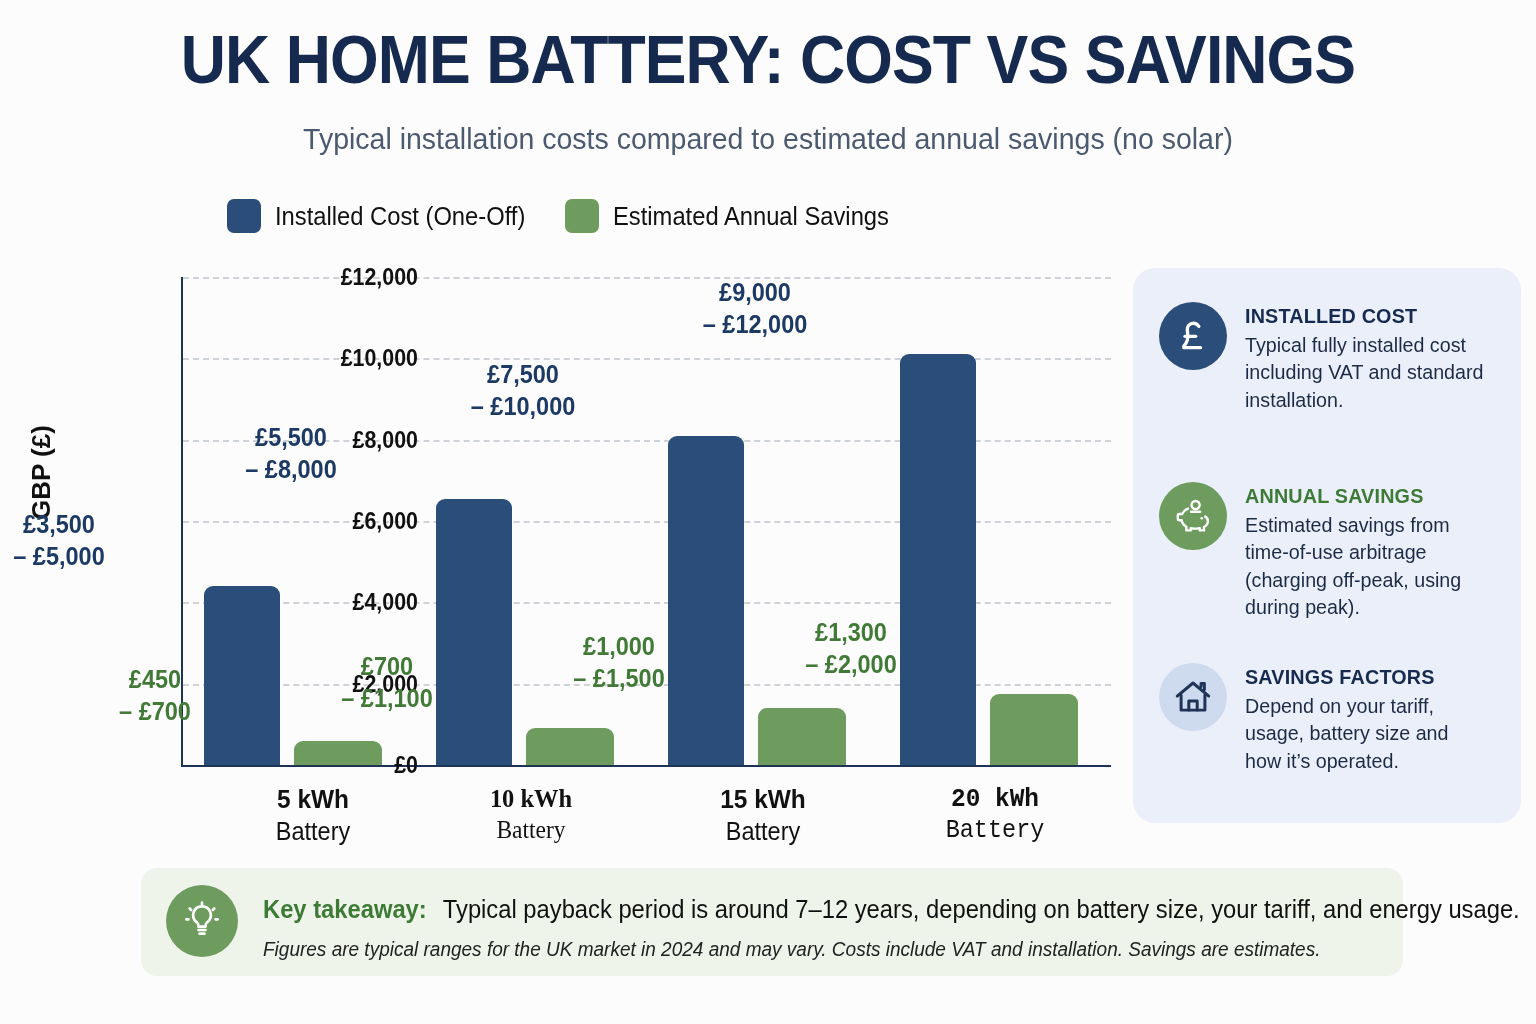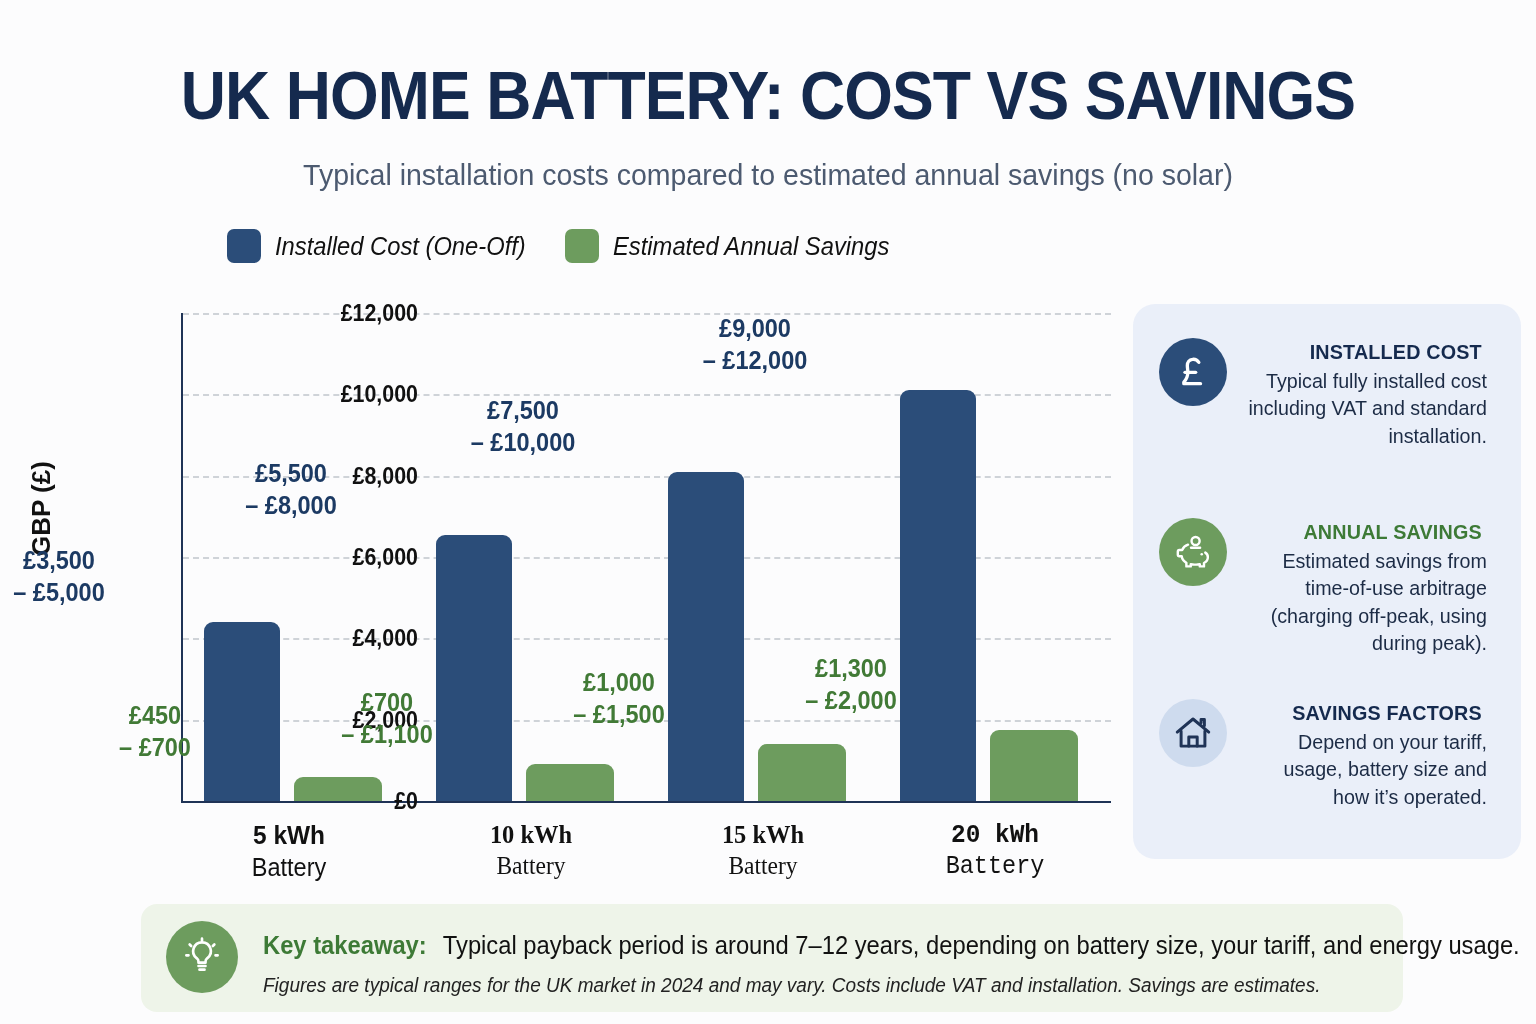--- a/index.html
+++ b/index.html
@@ -4,21 +4,21 @@
 <style>
   html,body{margin:0;padding:0;}
   body{
     width:1536px;height:1024px;
     background:#FCFCFD;
     font-family:"Liberation Sans",sans-serif;
     color:#1F3356;
     overflow:hidden;
     position:relative;
   }
-  .wrap{position:absolute;inset:0;margin-top:36px;}
+  .wrap{position:absolute;inset:0;}
 
   
   .title{
     position:absolute;left:0;top:24px;width:1536px;
     text-align:center;
     font-family:"Liberation Sans",sans-serif;
     font-weight:bold;
     font-size:68px;
     letter-spacing:-1px;
     color:#152A4E;
@@ -32,22 +32,22 @@
     text-align:center;
     font-size:30px;
     color:#4C5A70;
     transform:scaleX(0.95);
     transform-origin:center top;
     white-space:nowrap;
   }
 
   
   .legend{
-    position:absolute;top:193px;left:0;width:1130px;
-    display:flex;justify-content:center;align-items:center;gap:26px;font-style:italic;
+    position:absolute;top:199px;left:0;width:1130px;
+    display:flex;justify-content:center;align-items:center;gap:26px;
   }
   .legend-item{display:flex;align-items:center;gap:14px;}
   .swatch{width:34px;height:34px;border-radius:7px;}
   .legend-label{font-size:25px;color:#111;transform:scaleX(0.95);transform-origin:left center;white-space:nowrap;}
 
   
   .plot{
     position:absolute;
     left:183px;top:277px;width:928px;height:488px;
   }
@@ -86,21 +86,21 @@
     position:absolute;top:784px;text-align:center;
     white-space:nowrap;
   }
   .xcat .l1{font-size:26px;font-weight:bold;color:#111;display:block;transform:scaleX(0.94);}
   .xcat .l2{font-size:25px;color:#111;display:block;transform:scaleX(0.94);margin-top:2px;}
 
   
   .panel{
     position:absolute;left:1133px;top:268px;width:388px;height:555px;
     background:#EAEFF9;border-radius:22px;
-    padding:0;box-sizing:border-box;text-align:right;
+    padding:0;box-sizing:border-box;
   }
   .panel-item{position:absolute;left:26px;display:flex;gap:18px;width:338px;}
   .pi-icon{width:68px;height:68px;border-radius:50%;flex:0 0 68px;
     display:flex;align-items:center;justify-content:center;}
   .pi-body{padding-top:2px;}
   .pi-head{font-size:21px;font-weight:bold;letter-spacing:0.2px;transform:scaleX(0.94);transform-origin:left top;white-space:nowrap;}
   .pi-text{font-size:20.5px;line-height:1.33;color:#1C2B45;margin-top:3px;transform:scaleX(0.96);transform-origin:left top;}
 
   
   .takeaway{
@@ -218,33 +218,33 @@
 
 <div class="ytick" style="top: 765px;">£0</div>
     <div class="ytick" style="top: 683.667px;">£2,000</div>
     <div class="ytick" style="top: 602.333px;">£4,000</div>
     <div class="ytick" style="top: 521px;">£6,000</div>
     <div class="ytick" style="top: 439.667px;">£8,000</div>
     <div class="ytick" style="top: 358.333px;">£10,000</div>
     <div class="ytick" style="top: 277px;">£12,000</div>
     <div class="vlabel cost" style="left: -31px; width: 180px; top: 508.067px;"><span>£3,500</span><br><span>– £5,000</span></div>
     <div class="vlabel save" style="left: 65px; width: 180px; top: 662.6px;"><span>£450</span><br><span>– £700</span></div>
-    <div class="xcat" style="left: 173px; width: 232px;">
+    <div class="xcat" style="left: 197px; width: 232px;">
       <span class="l1">5 kWh</span>
       <span class="l2">Battery</span>
     </div>
     <div class="vlabel cost" style="left: 201px; width: 180px; top: 420.633px;"><span>£5,500</span><br><span>– £8,000</span></div>
     <div class="vlabel save" style="left: 297px; width: 180px; top: 650.4px;"><span>£700</span><br><span>– £1,100</span></div>
     <div class="xcat" style="left: 415px; width: 232px; font-family: Liberation Serif, serif;">
       <span class="l1">10 kWh</span>
       <span class="l2">Battery</span>
     </div>
     <div class="vlabel cost" style="left: 433px; width: 180px; top: 357.6px;"><span>£7,500</span><br><span>– £10,000</span></div>
     <div class="vlabel save" style="left: 529px; width: 180px; top: 630.067px;"><span>£1,000</span><br><span>– £1,500</span></div>
-    <div class="xcat" style="left: 647px; width: 232px; font-family: Liberation Serif, serif;">
+    <div class="xcat" style="left: 647px; width: 232px;">
       <span class="l1">15 kWh</span>
       <span class="l2">Battery</span>
     </div>
     <div class="vlabel cost" style="left: 665px; width: 180px; top: 276.267px;"><span>£9,000</span><br><span>– £12,000</span></div>
     <div class="vlabel save" style="left: 761px; width: 180px; top: 615.833px;"><span>£1,300</span><br><span>– £2,000</span></div>
     <div class="xcat" style="left: 879px; width: 232px; font-family: Liberation Mono, monospace;">
       <span class="l1">20 kWh</span>
       <span class="l2">Battery</span>
     </div>
   </div>

